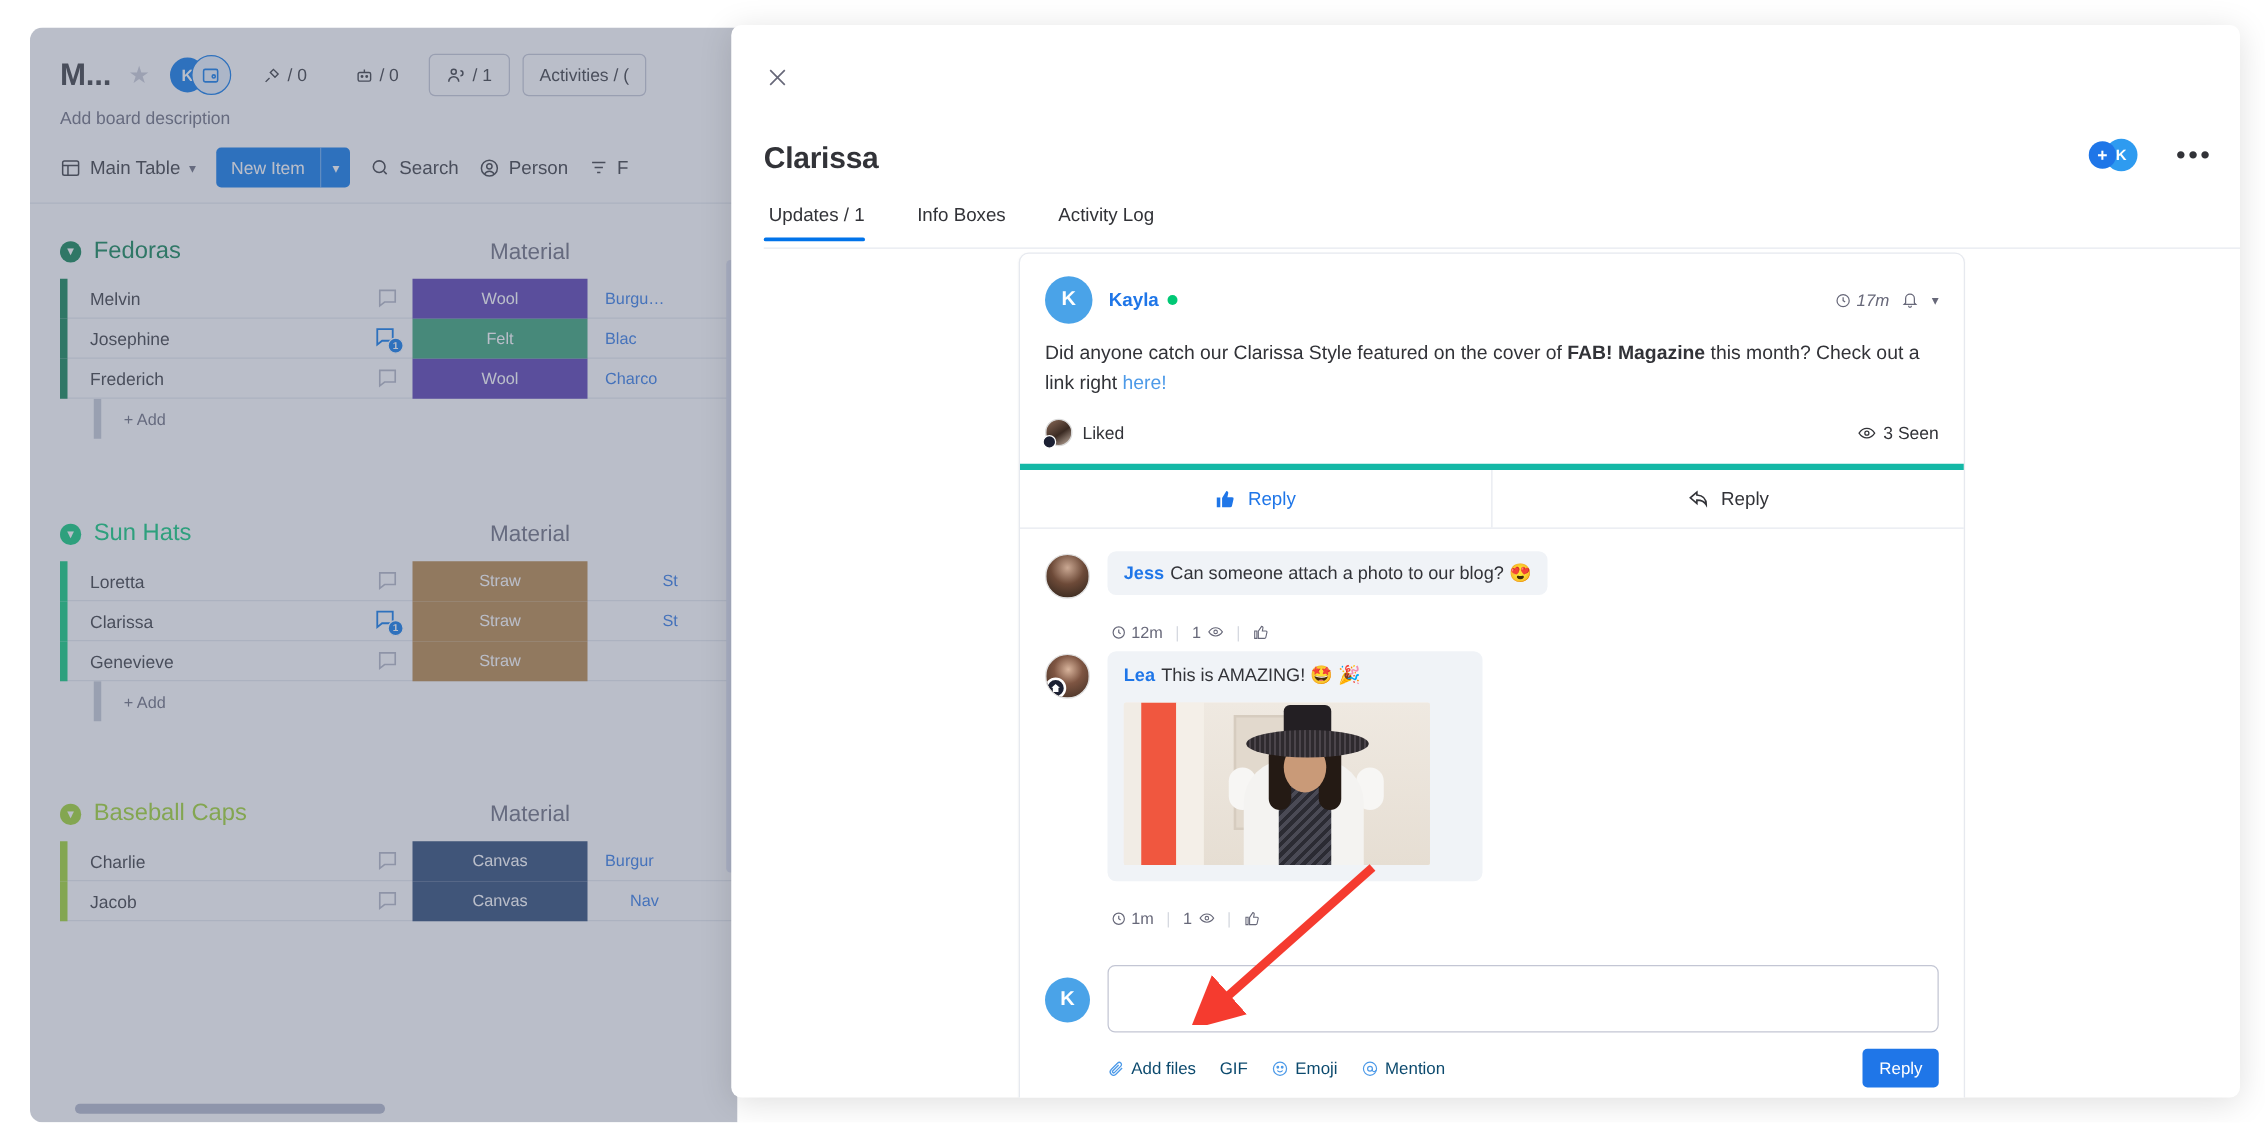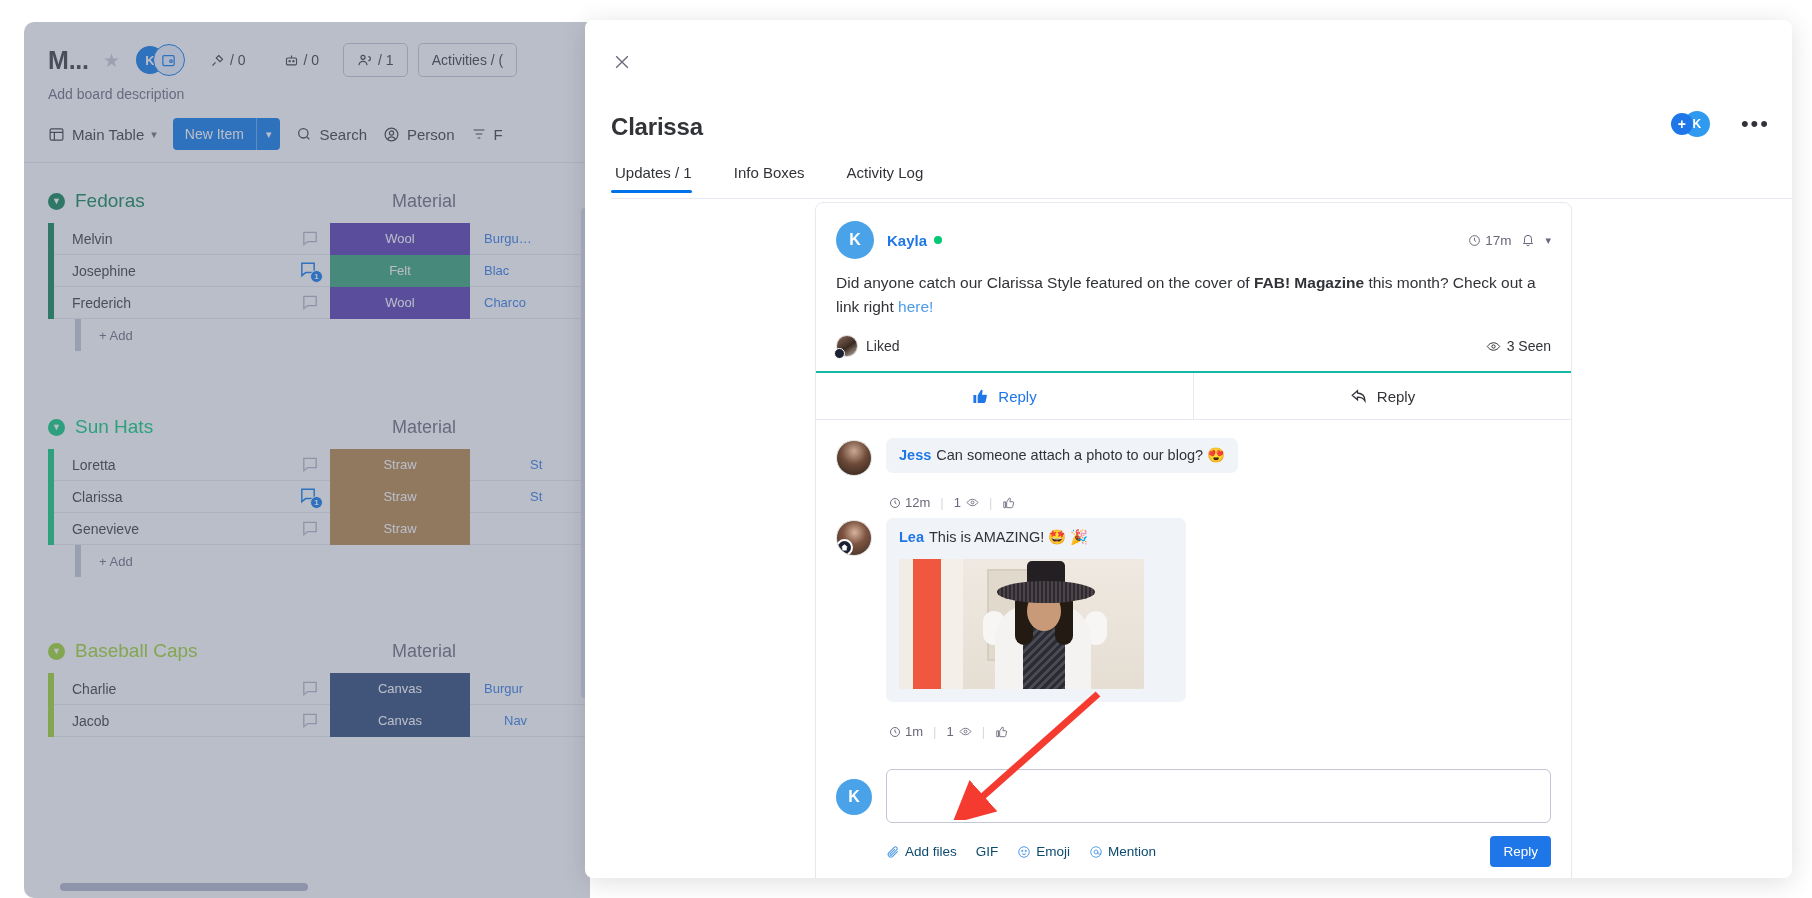--- a/index.html
+++ b/index.html
@@ -157,21 +157,21 @@
   .post-author { margin-left:13px; font-size:15px; font-weight:600; color:#1f76e8; }
   .online-dot { width:8px; height:8px; border-radius:50%; background:#00c875; margin-left:7px; display:inline-block; }
   .post-meta { margin-left:auto; display:flex; align-items:center; gap:10px; color:#676879; font-size:13.5px; }
   .post-body {
     padding: 12px 20px 0 20px; font-size:15.5px; color:#323338; line-height:1.55;
   }
   .post-body b { font-weight:700; }
   .post-body a { color:#4d9ae8; text-decoration:none; }
   .post-footer {
     display:flex; align-items:center; padding: 16px 20px 14px 20px;
-    border-bottom:2px solid #14b8a6;
+    border-bottom:5px solid #14b8a6;
   }
   .liked-wrap { display:flex; align-items:center; gap:8px; font-size:14px; color:#323338; }
   .mini-av {
     width:22px; height:22px; border-radius:50%; flex:0 0 22px;
     background: linear-gradient(145deg,#8a6a58 0%,#3a2a22 55%,#c8b6a8 100%);
     position:relative; border:1px solid #d9d9d9;
   }
   .mini-av .badge {
     position:absolute; left:-3px; bottom:-3px; width:11px; height:11px; border-radius:50%;
     background:#1b2033; border:1.5px solid #fff;
@@ -524,21 +524,21 @@
       <div class="tab">Activity Log</div>
     </div>
 
     <div class="post-card">
 
       <div class="post-head">
         <div class="avatar-k">K</div>
         <div class="post-author">Kayla</div>
         <span class="online-dot"></span>
         <div class="post-meta">
-          <span style="display:flex;align-items:center;gap:4px;">
+          <span style="display:flex;align-items:center;gap:4px;font-style:italic;">
             <svg width="13" height="13" viewBox="0 0 24 24" fill="none" stroke="#676879" stroke-width="1.8">
                 <circle cx="12" cy="12" r="9"></circle>
                 <path d="M12 7v5l3 2"></path>
               </svg>
             <span>17m</span>
           </span>
           <svg width="14" height="14" viewBox="0 0 24 24" fill="none" stroke="#676879" stroke-width="1.7">
               <path d="M6 16V10a6 6 0 1112 0v6l2 2H4z"></path>
               <path d="M10 20a2 2 0 004 0"></path>
             </svg>

